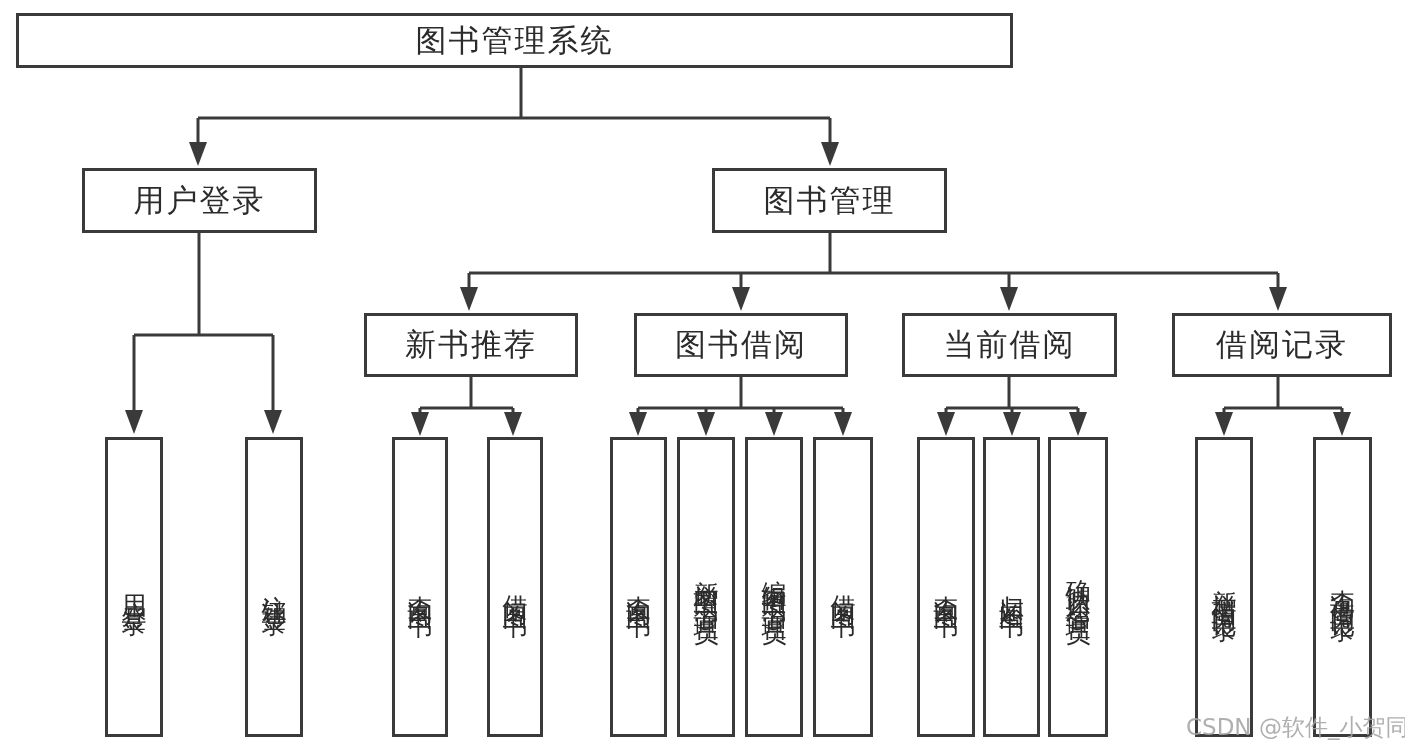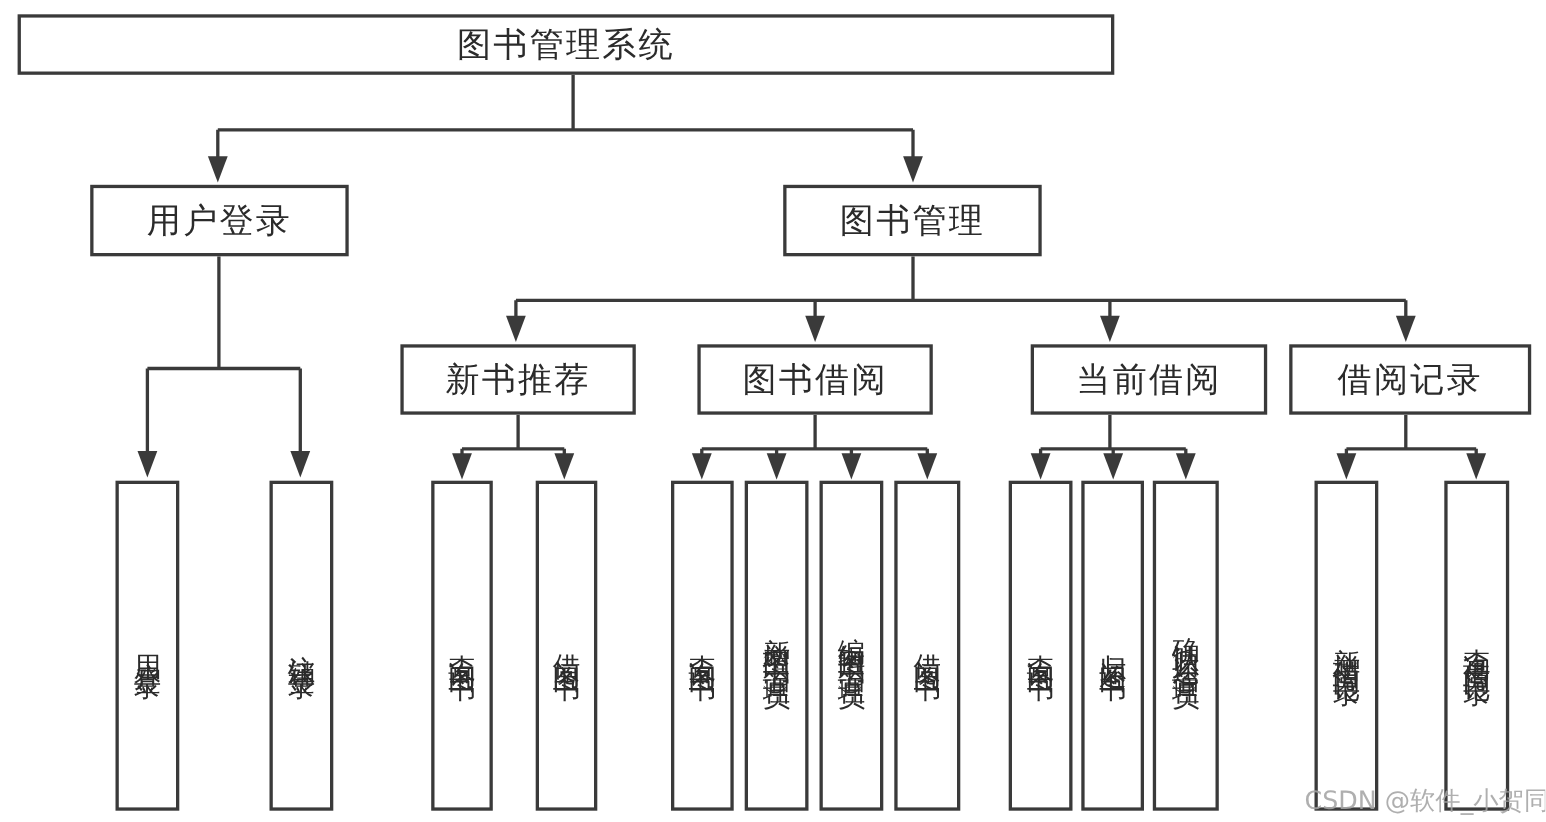--- a/index.html
+++ b/index.html
@@ -107,21 +107,21 @@
   <div class="node h" style="left:712px; top:168px; width:235px; height:65px;align-items:center;">
     <span>图书管理</span>
   </div>
 
   <div class="node h" style="left:364px; top:313px; width:214px; height:64px;">
     <span>新书推荐</span>
   </div>
   <div class="node h" style="left:634px; top:313px; width:214px; height:64px;">
     <span>图书借阅</span>
   </div>
-  <div class="node h" style="left:902px; top:313px; width:215px; height:64px;margin-left:35px;">
+  <div class="node h" style="left:902px; top:313px; width:215px; height:64px;">
     <span>当前借阅</span>
   </div>
   <div class="node h" style="left:1172px; top:313px; width:220px; height:64px;">
     <span>借阅记录</span>
   </div>
 
   <div class="node v" style="left:105px; top:437px; width:58px; height:300px;">
     <span>用户登录</span>
   </div>
   <div class="node v" style="left:245px; top:437px; width:58px; height:300px;">

